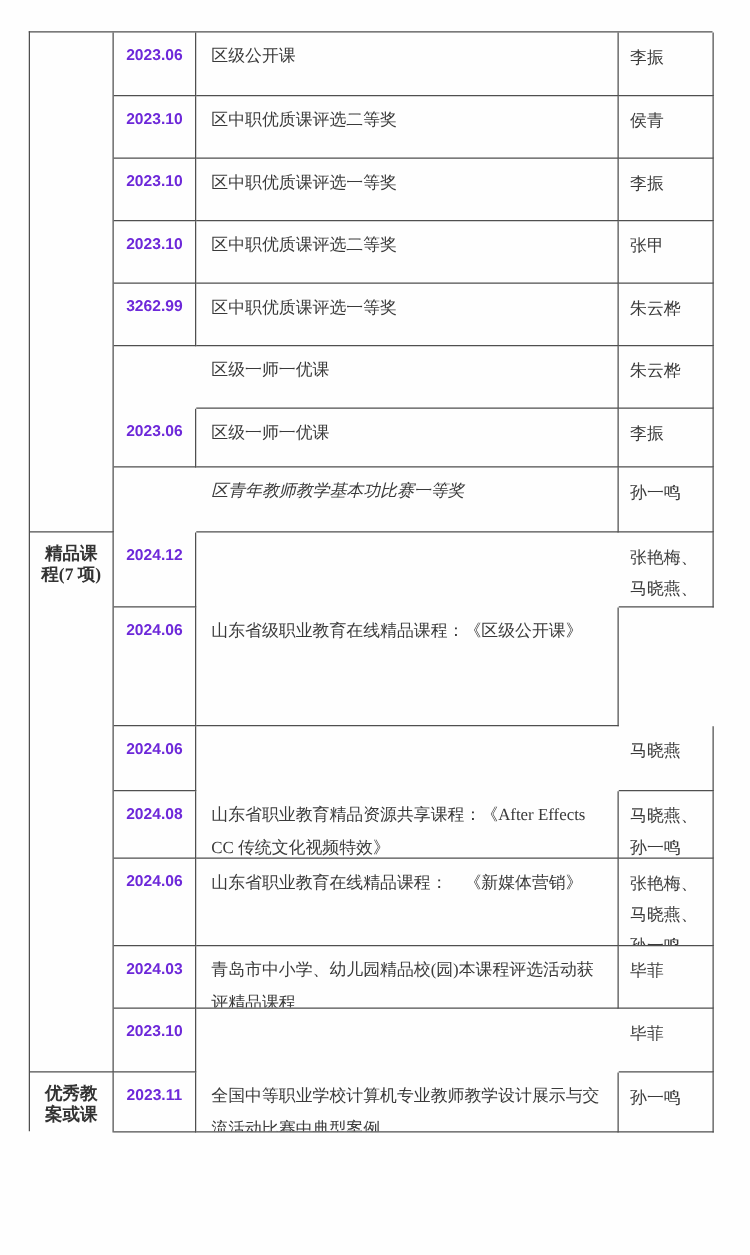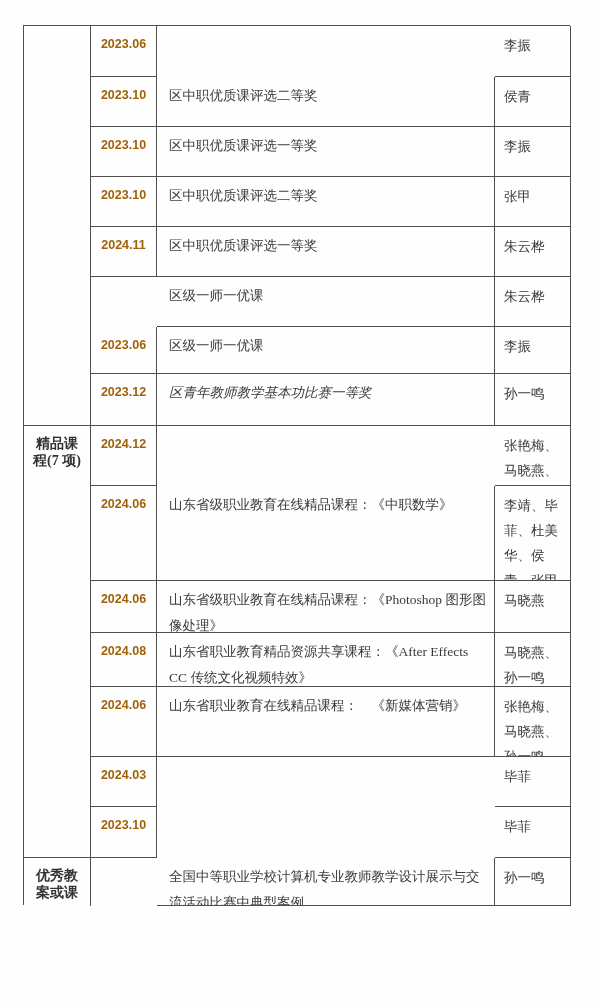--- a/index.html
+++ b/index.html
@@ -35,21 +35,21 @@
     padding-top:9px;
     white-space:pre-line;
     color:#333333;
   }
   .cat.nobottom{border-bottom:none;text-align:center;}
   .date{
     text-align:center;
     font-family:"Liberation Sans","DejaVu Sans",sans-serif;
     font-weight:bold;
     font-size:12.5px;
-    color:#a16207;
+    color:#6d28d9;
     padding-top:11px;
   }
   .desc{
     font-size:13.5px;
     line-height:26px;
     padding:6px 8px 0 12px;
     color:#3a3a3a;
   }
   .names{
     font-size:13.5px;
@@ -64,71 +64,71 @@
 <div class="page">
   <div class="tbl">
 
     <div class="cell cat" style="grid-area:1/1/9/2;"></div>
     <div class="cell cat" style="grid-area:9/1/16/2;">精品课
 程(7 项)</div>
     <div class="cell cat nobottom" style="grid-area:16/1/17/2;">优秀教
 案或课</div>
 
     <div class="cell date" style="grid-area:1/2/2/3;">2023.06</div>
+    <div class="cell desc" style="grid-area:1/3/2/4;">区级公开课</div>
     <div class="cell names" style="grid-area:1/4/2/5;">李振</div>
 
     <div class="cell date" style="grid-area:2/2/3/3;">2023.10</div>
     <div class="cell desc" style="grid-area:2/3/3/4;">区中职优质课评选二等奖</div>
     <div class="cell names" style="grid-area:2/4/3/5;">侯青</div>
 
     <div class="cell date" style="grid-area:3/2/4/3;">2023.10</div>
     <div class="cell desc" style="grid-area:3/3/4/4;">区中职优质课评选一等奖</div>
     <div class="cell names" style="grid-area:3/4/4/5;">李振</div>
 
     <div class="cell date" style="grid-area:4/2/5/3;">2023.10</div>
     <div class="cell desc" style="grid-area:4/3/5/4;">区中职优质课评选二等奖</div>
     <div class="cell names" style="grid-area:4/4/5/5;">张甲</div>
 
-    <div class="cell date" style="grid-area:5/2/6/3;">2024.11</div>
+    <div class="cell date" style="grid-area:5/2/6/3;">3262.99</div>
     <div class="cell desc" style="grid-area:5/3/6/4;">区中职优质课评选一等奖</div>
     <div class="cell names" style="grid-area:5/4/6/5;">朱云桦</div>
 
     <div class="cell desc" style="grid-area:6/3/7/4;">区级一师一优课</div>
     <div class="cell names" style="grid-area:6/4/7/5;">朱云桦</div>
 
     <div class="cell date" style="grid-area:7/2/8/3;">2023.06</div>
     <div class="cell desc" style="grid-area:7/3/8/4;">区级一师一优课</div>
     <div class="cell names" style="grid-area:7/4/8/5;">李振</div>
 
-    <div class="cell date" style="grid-area:8/2/9/3;">2023.12</div>
     <div class="cell desc" style="grid-area:8/3/9/4;font-style:italic;">区青年教师教学基本功比赛一等奖</div>
     <div class="cell names" style="grid-area:8/4/9/5;">孙一鸣</div>
 
     <div class="cell date" style="grid-area:9/2/10/3;">2024.12</div>
     <div class="cell names" style="grid-area:9/4/10/5;">张艳梅、马晓燕、孙一鸣</div>
 
     <div class="cell date" style="grid-area:10/2/11/3;">2024.06</div>
-    <div class="cell desc" style="grid-area:10/3/11/4;">山东省级职业教育在线精品课程：《中职数学》</div>
-    <div class="cell names" style="grid-area:10/4/11/5;">李靖、毕菲、杜美华、侯青、张甲</div>
+    <div class="cell desc" style="grid-area:10/3/11/4;">山东省级职业教育在线精品课程：《区级公开课》</div>
 
     <div class="cell date" style="grid-area:11/2/12/3;">2024.06</div>
-    <div class="cell desc" style="grid-area:11/3/12/4;">山东省级职业教育在线精品课程：《Photoshop 图形图像处理》</div>
     <div class="cell names" style="grid-area:11/4/12/5;">马晓燕</div>
 
     <div class="cell date" style="grid-area:12/2/13/3;">2024.08</div>
     <div class="cell desc" style="grid-area:12/3/13/4;">山东省职业教育精品资源共享课程：《After Effects CC 传统文化视频特效》</div>
     <div class="cell names" style="grid-area:12/4/13/5;">马晓燕、孙一鸣</div>
 
     <div class="cell date" style="grid-area:13/2/14/3;">2024.06</div>
     <div class="cell desc" style="grid-area:13/3/14/4;">山东省职业教育在线精品课程：　《新媒体营销》</div>
     <div class="cell names" style="grid-area:13/4/14/5;">张艳梅、马晓燕、孙一鸣</div>
 
     <div class="cell date" style="grid-area:14/2/15/3;">2024.03</div>
+    <div class="cell desc" style="grid-area:14/3/15/4;">青岛市中小学、幼儿园精品校(园)本课程评选活动获评精品课程</div>
     <div class="cell names" style="grid-area:14/4/15/5;">毕菲</div>
 
     <div class="cell date" style="grid-area:15/2/16/3;">2023.10</div>
     <div class="cell names" style="grid-area:15/4/16/5;">毕菲</div>
 
+    <div class="cell date" style="grid-area:16/2/17/3;">2023.11</div>
     <div class="cell desc" style="grid-area:16/3/17/4;">全国中等职业学校计算机专业教师教学设计展示与交流活动比赛中典型案例</div>
     <div class="cell names" style="grid-area:16/4/17/5;">孙一鸣</div>
 
   </div>
 </div>
 
 </body></html>

